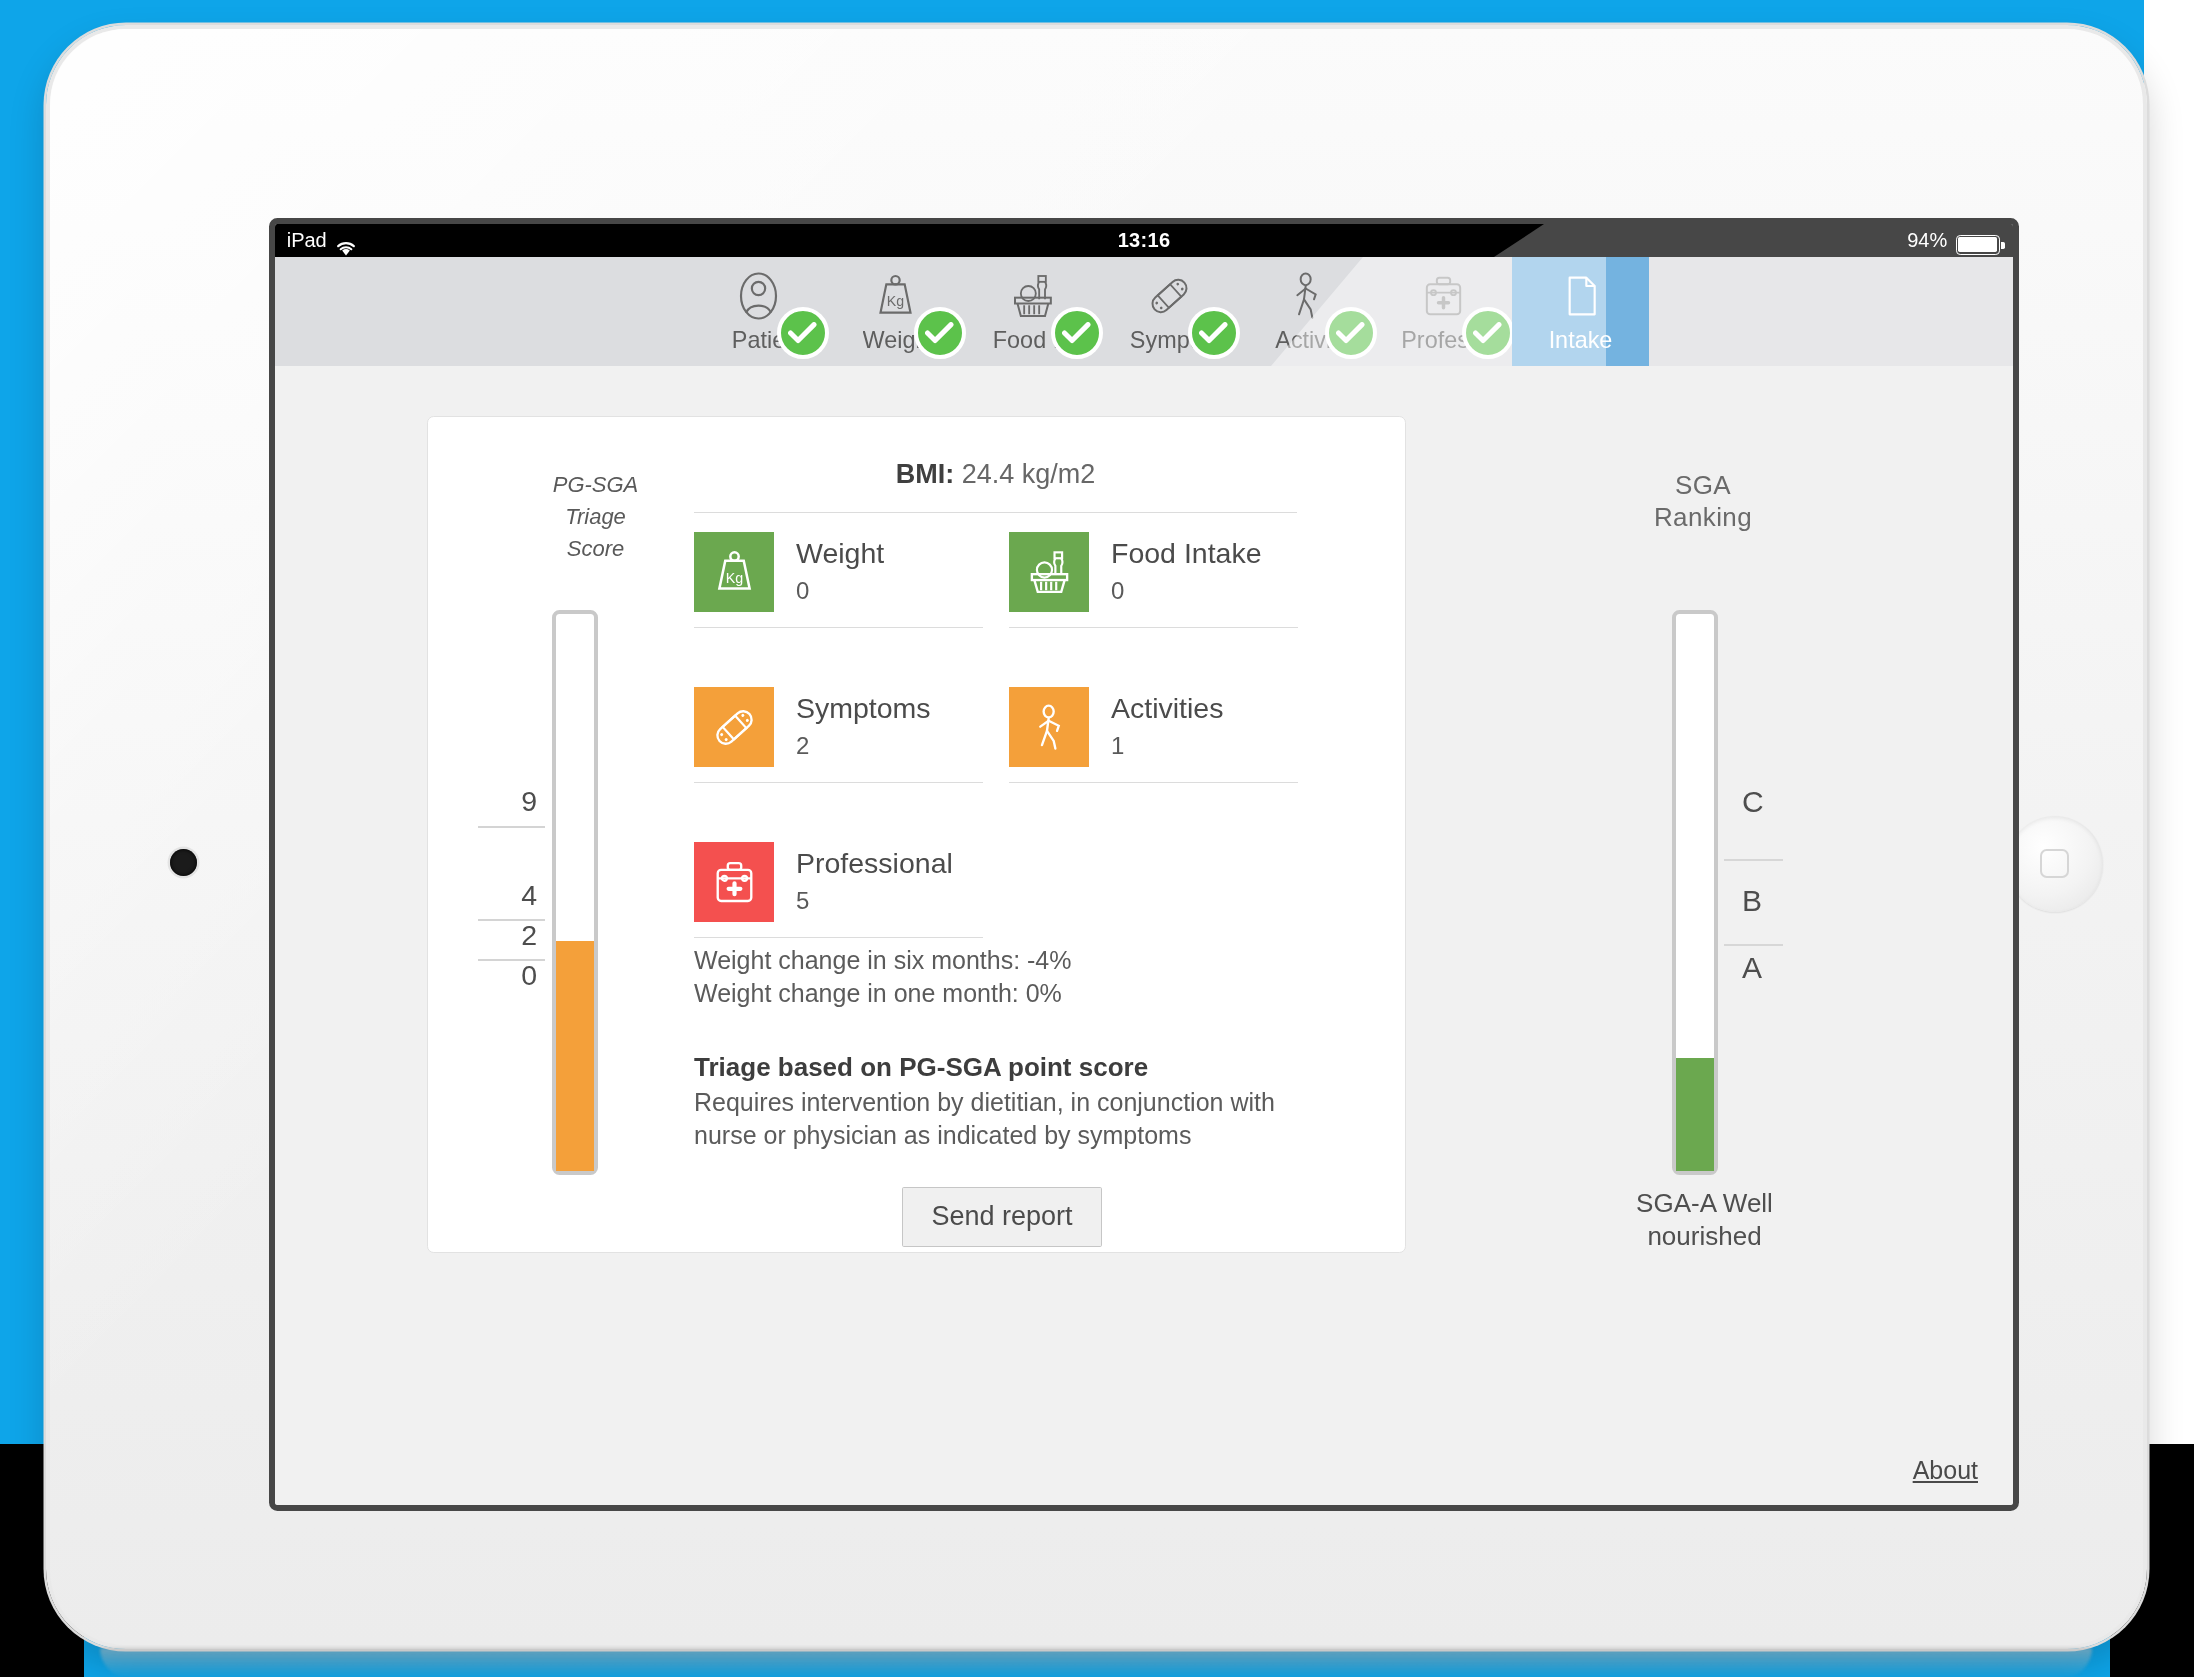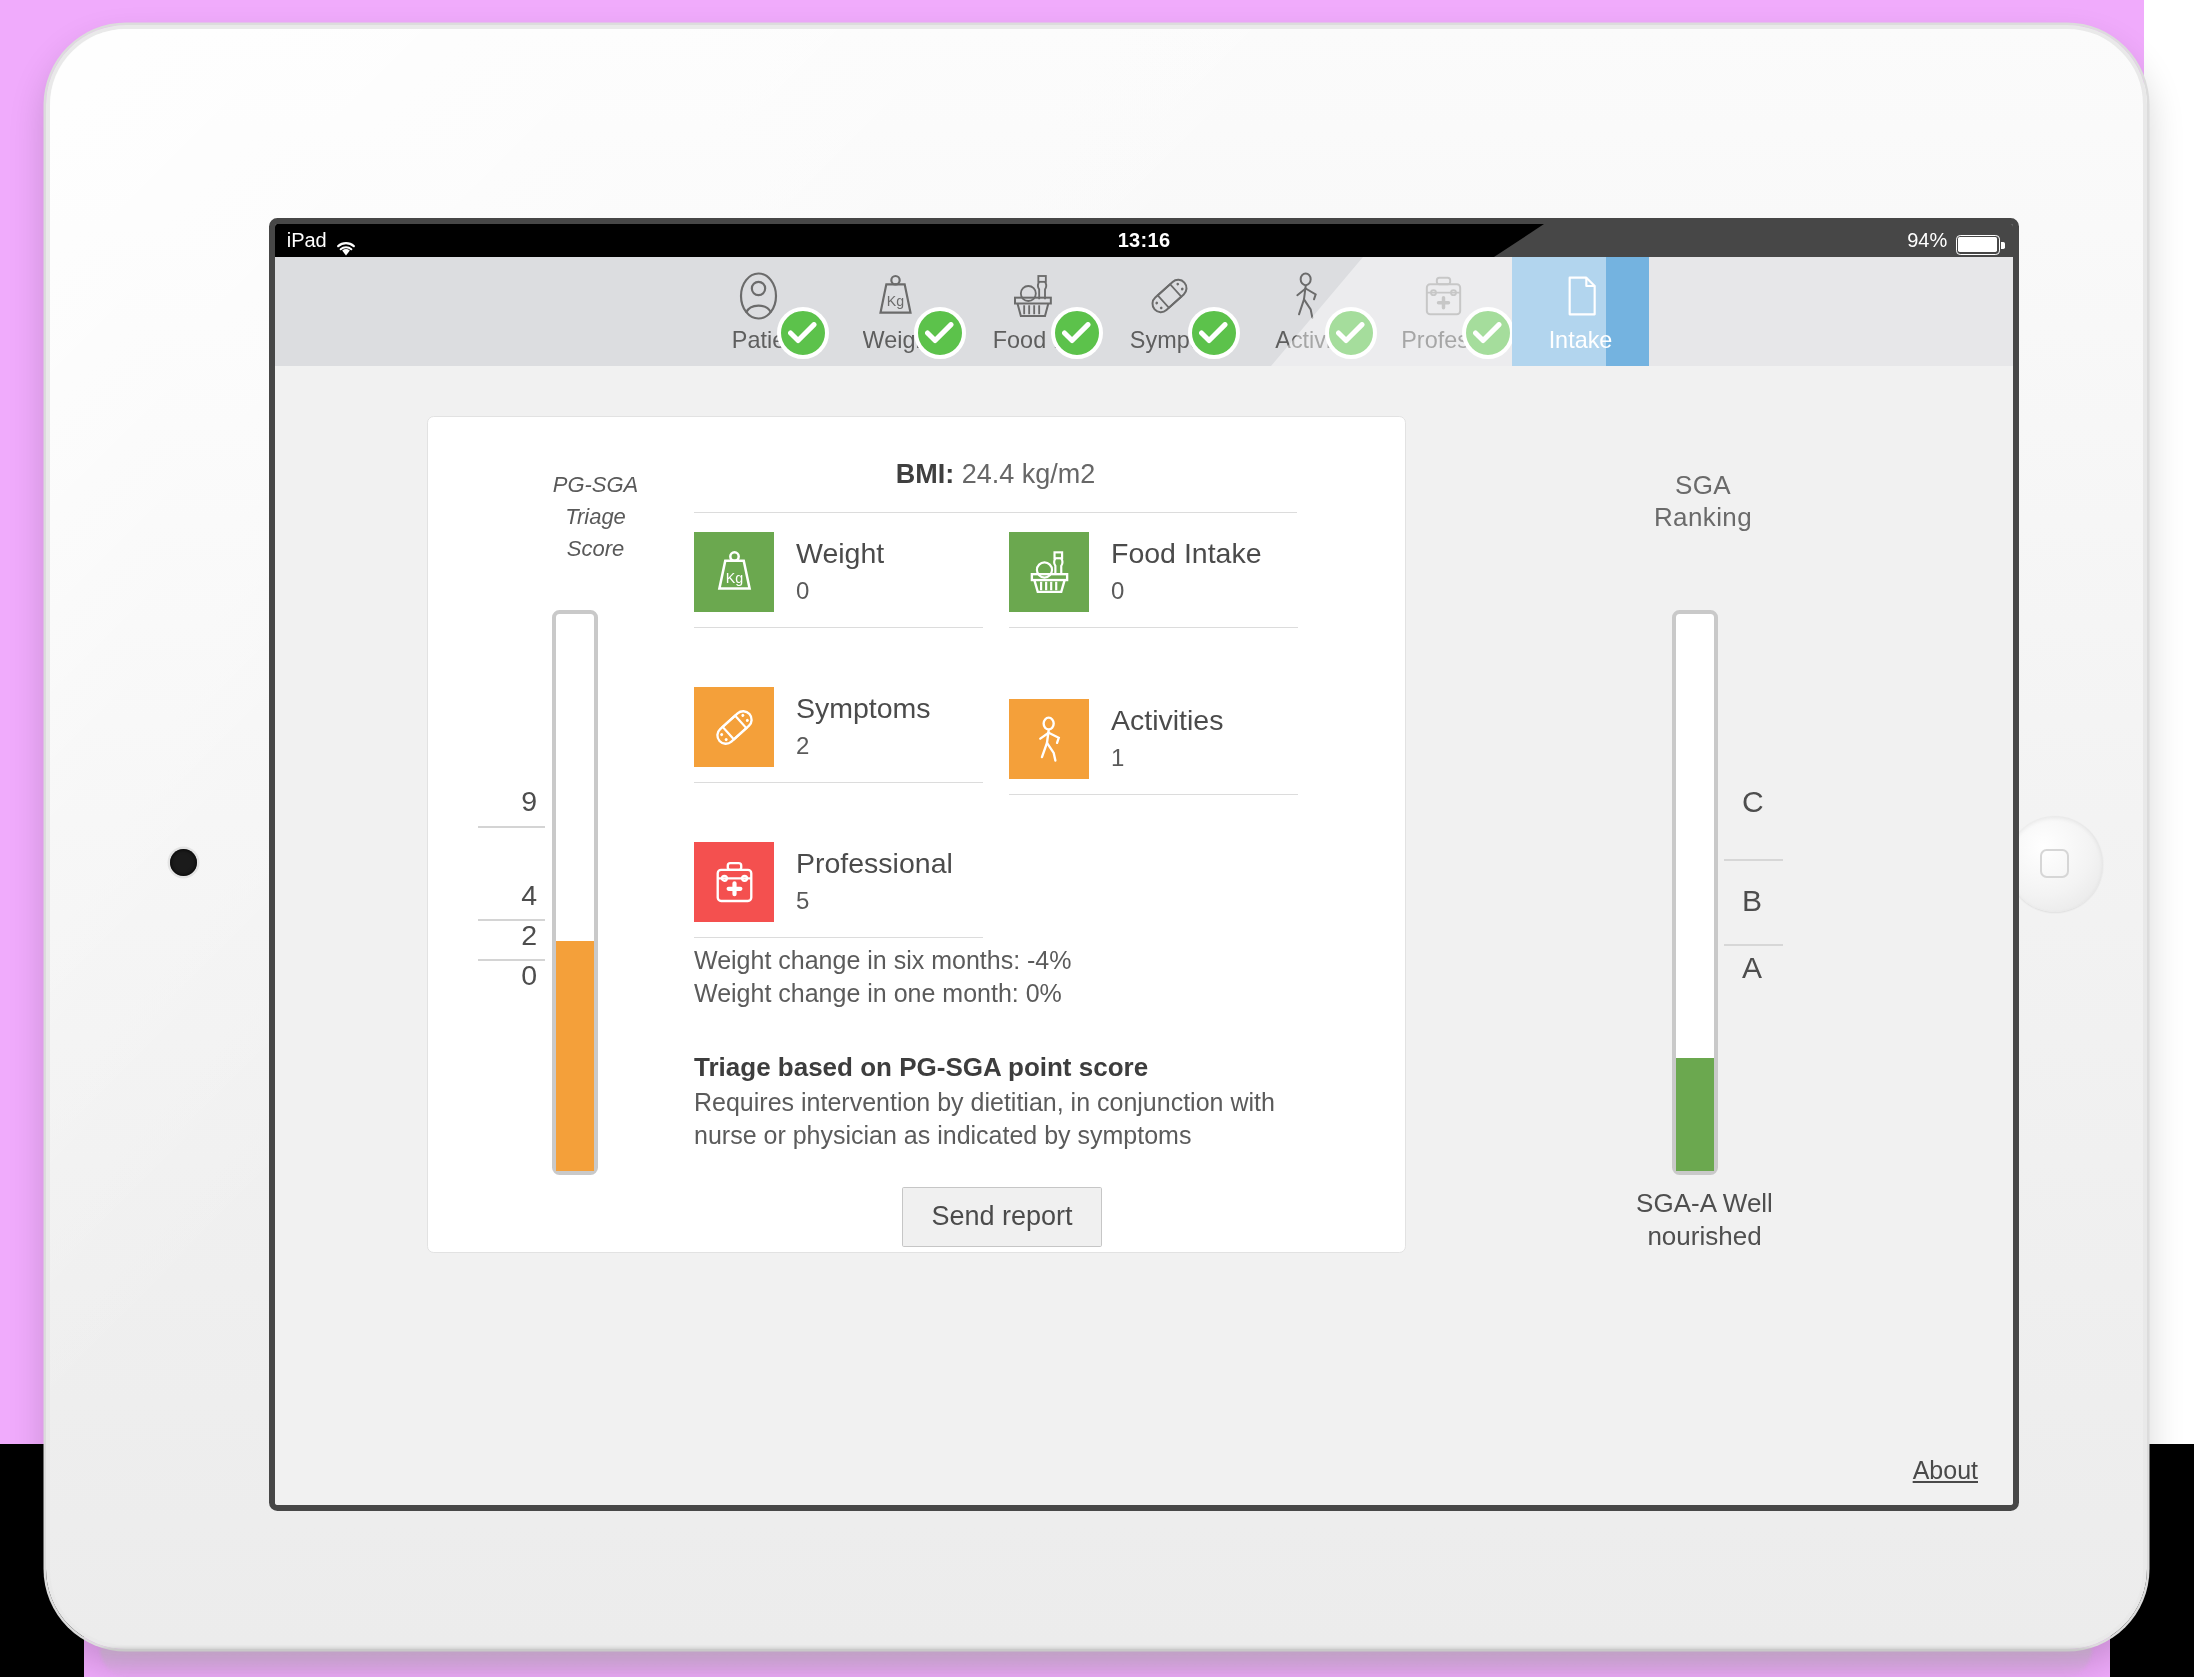--- a/index.html
+++ b/index.html
@@ -4,21 +4,21 @@
 <style>
   * { box-sizing: border-box; margin: 0; padding: 0; }
   html, body {
     width: 2194px; height: 1678px;
     background: #ffffff;
     font-family: "Liberation Sans", sans-serif;
     overflow: hidden;
   }
 
   
-  #page { position: relative; width: 2144px; height: 1678px; background: #f0abfc; }
+  #page { position: relative; width: 2144px; height: 1678px; background: #0ea5e9; }
   #black-band-left  { position:absolute; left:0;   top:1444px; width:84px;  height:234px; background:#000; }
   #black-band-right { position:absolute; left:2110px; top:1444px; width:85px; height:234px; background:#000; }
 
   
   #device {
     position: absolute; left: 46px; top: 25px;
     width: 2101px; height: 1624px;
     background: linear-gradient(180deg,#fbfbfb 0%,#f2f2f2 55%,#ececec 100%);
     border-radius: 80px;
     border: 4.2px solid #e9e9e9;
@@ -432,21 +432,21 @@
                         <circle cx="45" cy="33" r="1.8" fill="#fff"></circle>
                     </g>
                   </svg>
                 </div>
                 <div class="ctext">
                   <div class="cname">Symptoms</div>
                   <div class="cval">2</div>
                 </div>
               </div>
 
-              <div class="cat" style="left:315px; top:175px;margin-top:12px;">
+              <div class="cat" style="left:315px; top:175px;">
                 <div class="cbox" style="background:#f4a03a">
                   <svg width="47" height="49" viewBox="0 0 56 58">
                     <ellipse cx="27" cy="10" rx="6" ry="7" fill="none" stroke="#fff" stroke-width="2.8"></ellipse>
                     <path d="M27 18 L25 33 L19 50" fill="none" stroke="#fff" stroke-width="2.8" stroke-linecap="round"></path>
                     <path d="M25 33 L33 45 L35 54" fill="none" stroke="#fff" stroke-width="2.8" stroke-linecap="round"></path>
                     <path d="M27 21 L39 27 L37 33" fill="none" stroke="#fff" stroke-width="2.8" stroke-linecap="round"></path>
                     <path d="M27 21 L17 28" fill="none" stroke="#fff" stroke-width="2.8" stroke-linecap="round"></path>
                   </svg>
                 </div>
                 <div class="ctext">

